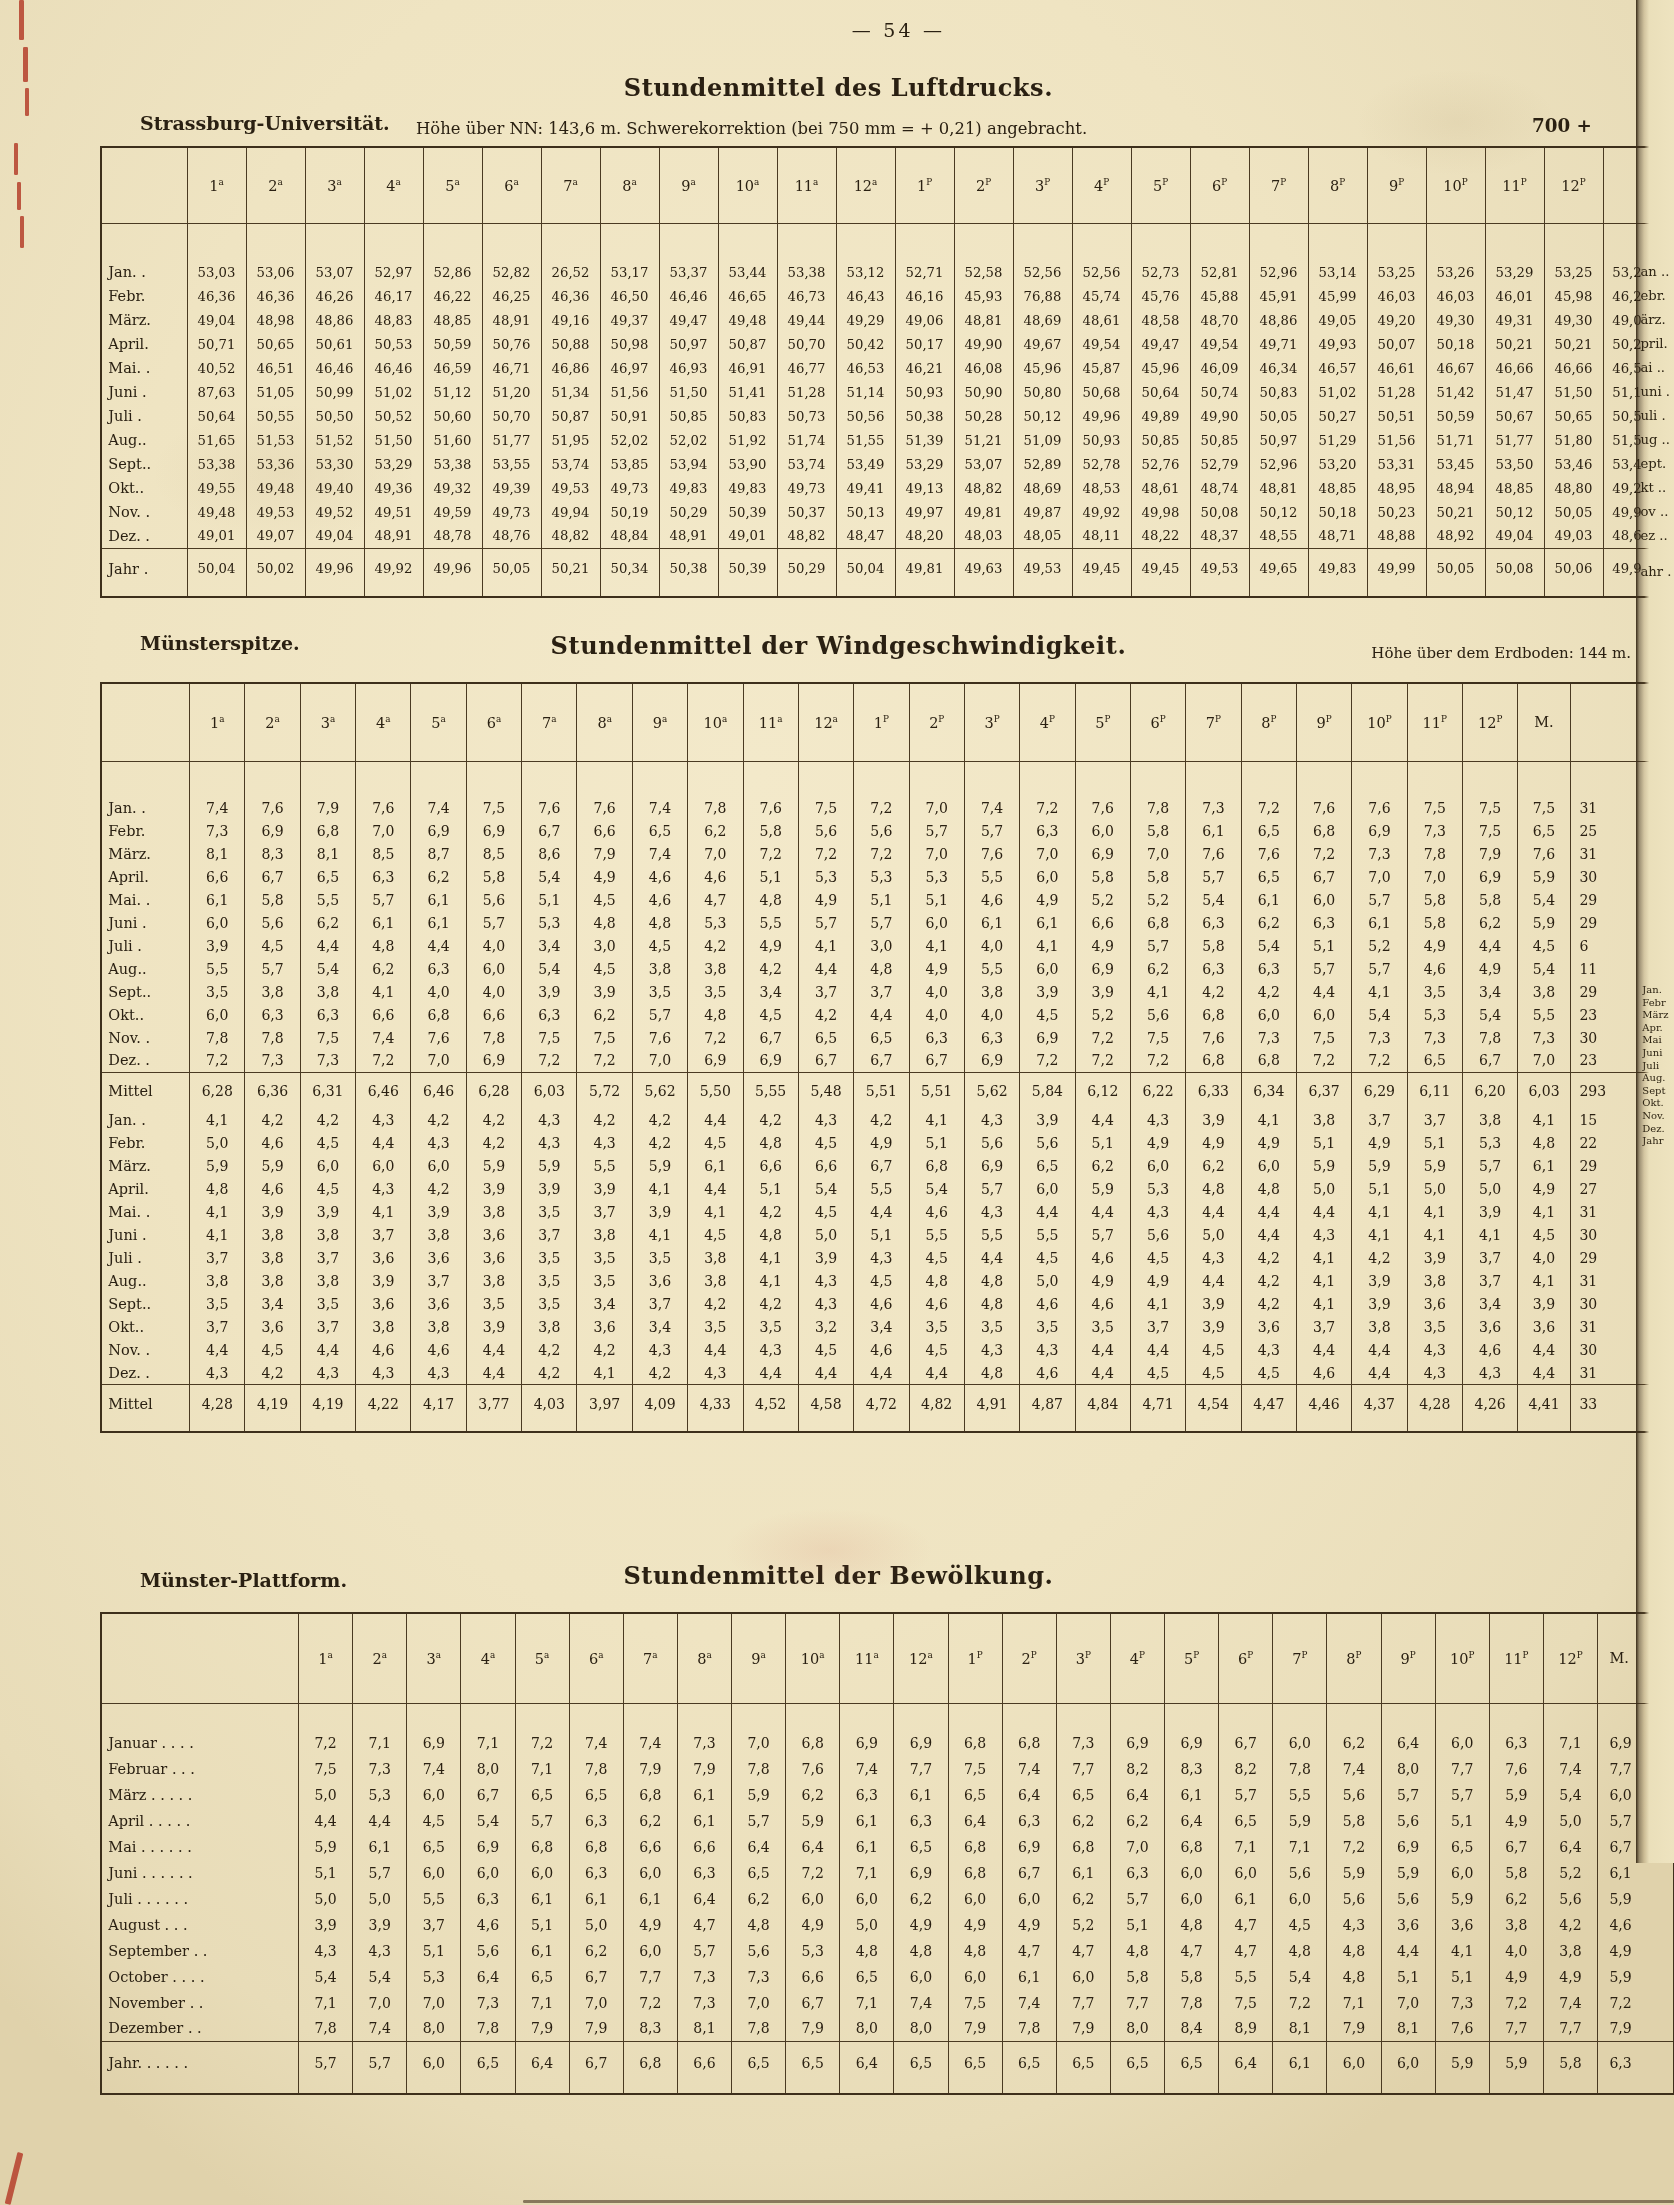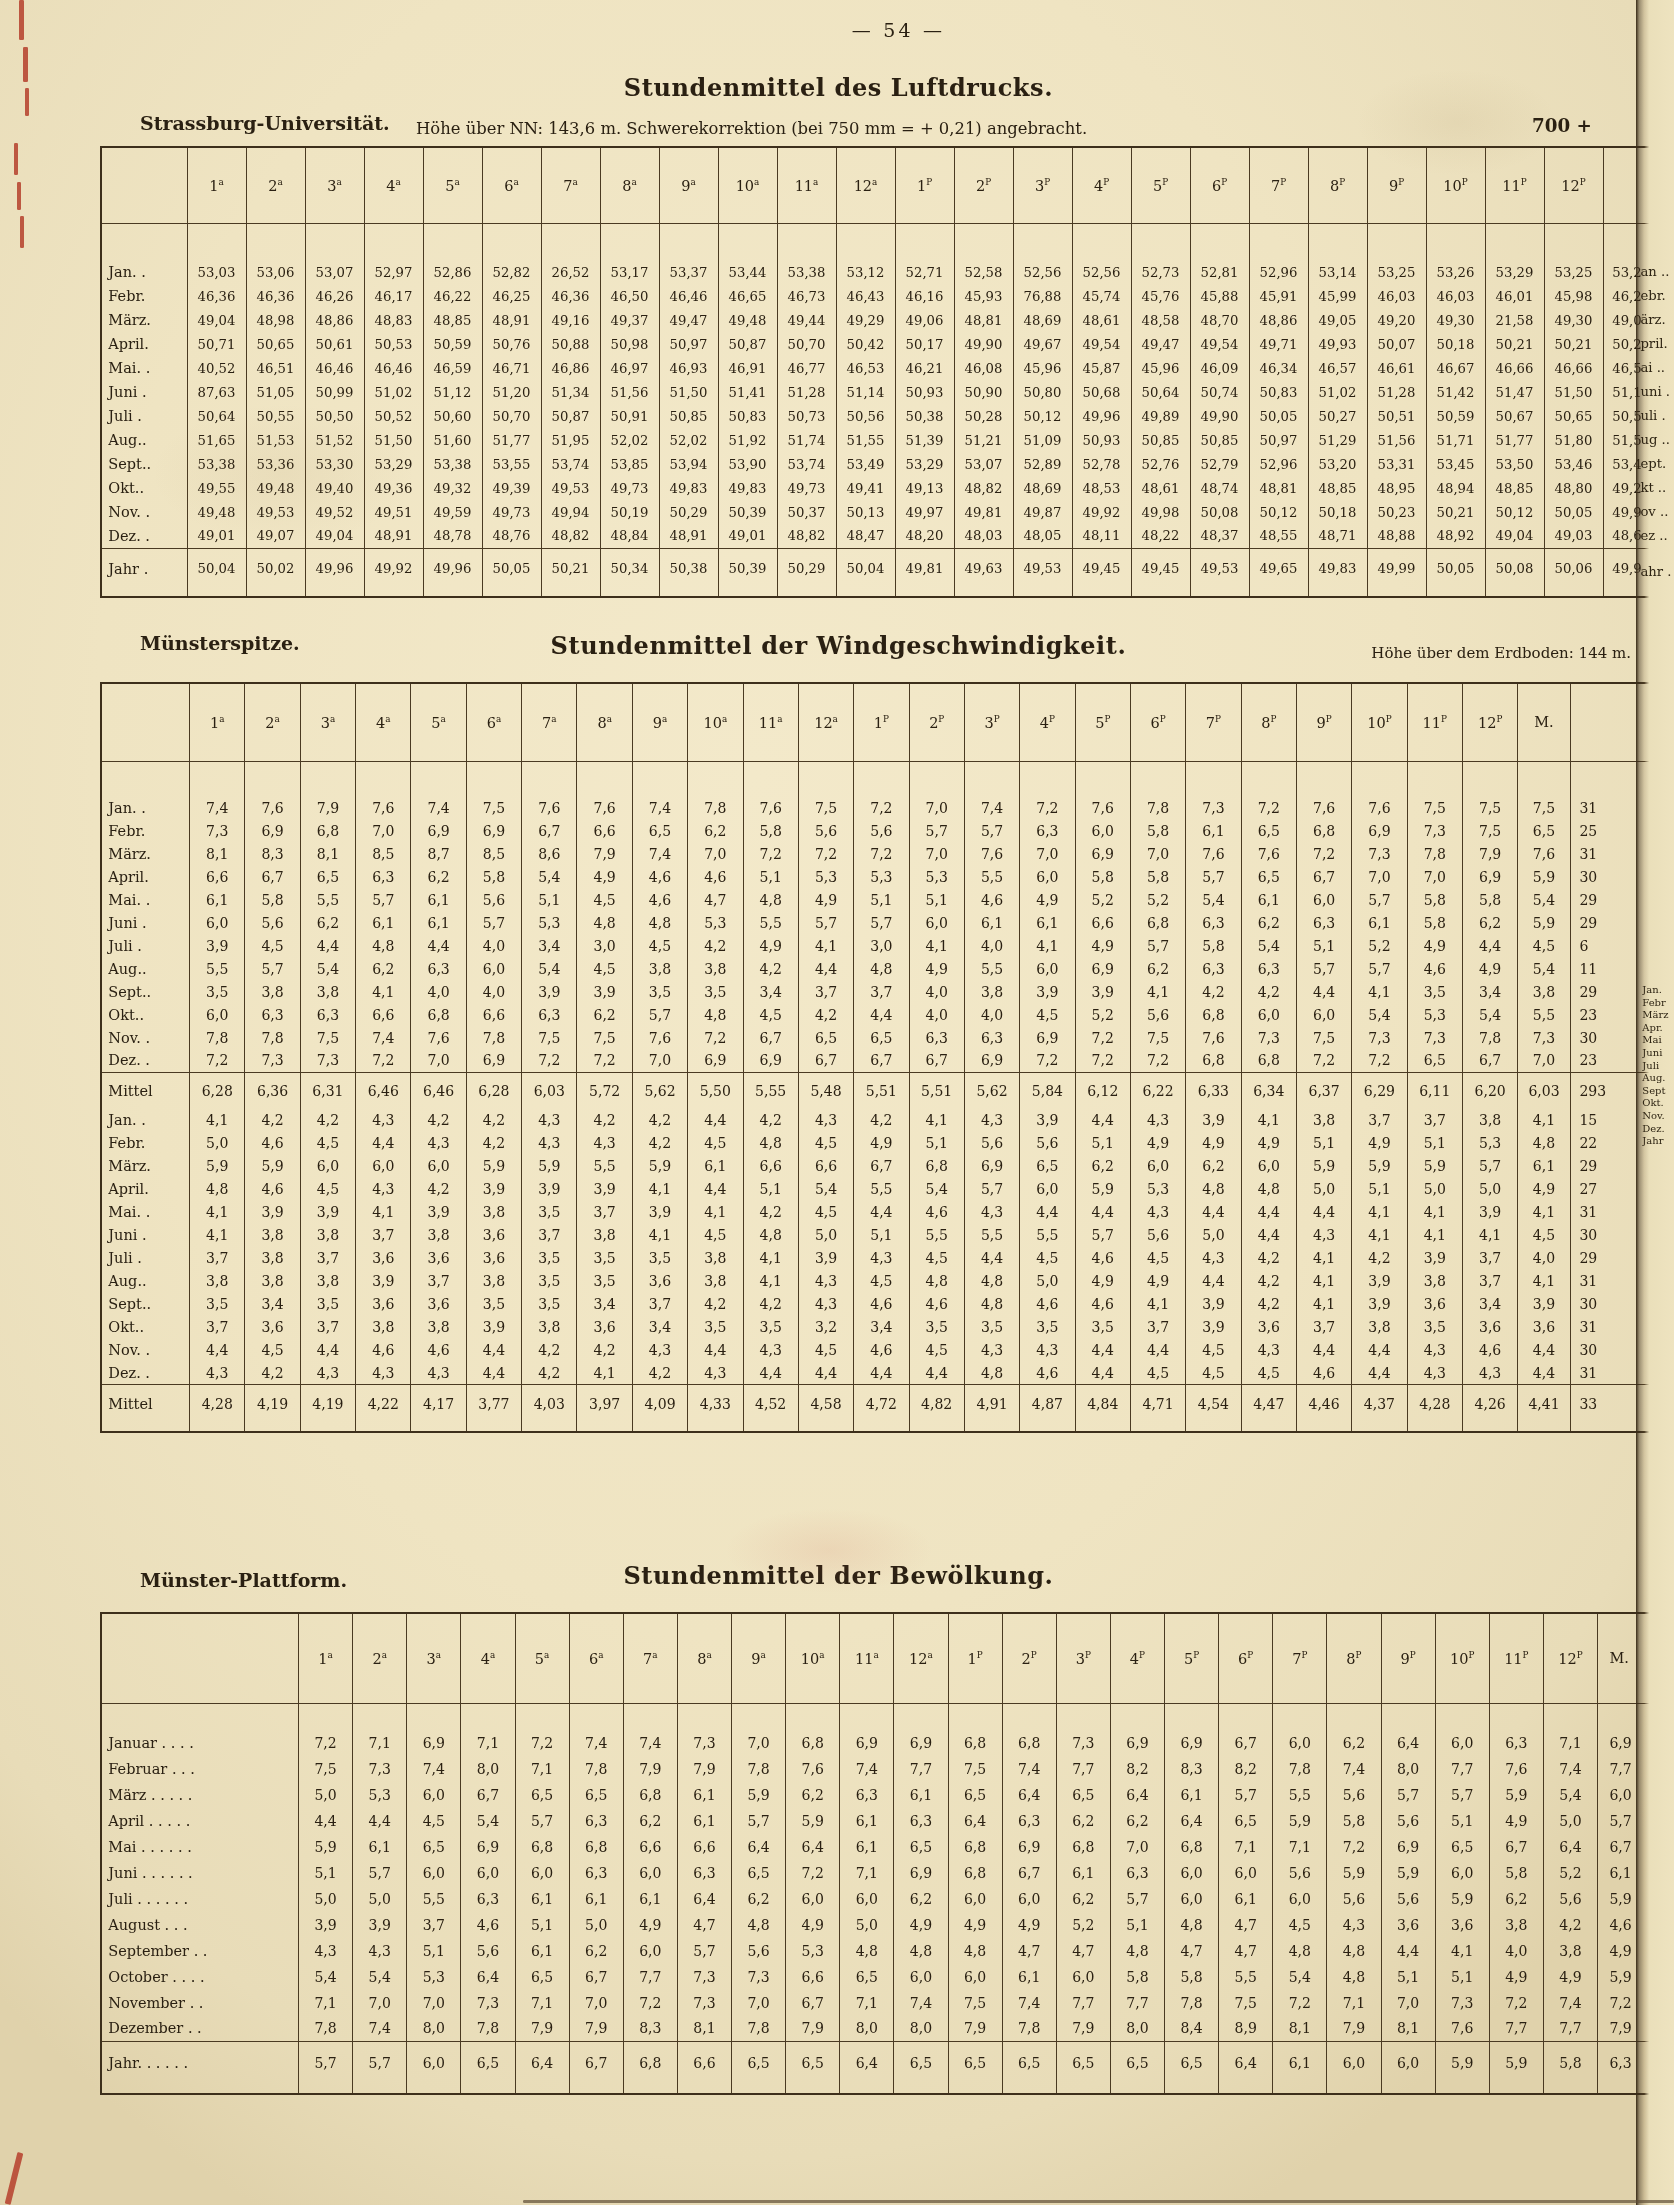--- a/index.html
+++ b/index.html
@@ -65,21 +65,21 @@
   .redmark{position:absolute;background:var(--red);opacity:.85;border-radius:1.3px;z-index:8;}
   .rm1{left:19px;top:0;width:5px;height:40px;}
   .rm2{left:23px;top:47px;width:5px;height:35px;}
   .rm3{left:25px;top:88px;width:4.4px;height:28px;}
   .rm4{left:14px;top:143px;width:4.4px;height:32px;}
   .rm5{left:17px;top:182px;width:4.4px;height:28px;}
   .rm6{left:19.5px;top:216px;width:4.4px;height:32px;}
   .rm7{left:11.4px;top:2152px;width:6.3px;height:53px;transform:rotate(14deg);}
 
   .gutter{
-    position:absolute;left:1636px;top:0;width:38px;height:2205px;z-index:6;
+    position:absolute;left:1636px;top:0;width:38px;height:1863px;z-index:6;
     background:linear-gradient(90deg,#3a2c18 0px,rgba(58,44,24,.45) 3.2px,rgba(120,98,58,.20) 8.2px,#eadfba 13.2px,#eee3c0 38px);
   }
   .frags{position:absolute;white-space:nowrap;color:#2e2413;overflow:hidden;}
   .fragA{left:4.4px;top:260px;font-size:13.2px;line-height:24px;}
   .fragA div:last-child{margin-top:12px;}
   .fragB{left:6.3px;top:984px;font-size:10px;line-height:12.6px;}
   .bottom-edge{position:absolute;left:523px;right:0;bottom:1.9px;height:3.2px;background:#5f4f36;opacity:.7;border-radius:1.3px;z-index:7;}
   .stain{position:absolute;pointer-events:none;z-index:2;}
   .stain1{left:725px;top:1508px;width:208px;height:85px;background:radial-gradient(closest-side,rgba(198,92,74,.11),transparent);}
   .stain2{left:151px;top:404px;width:265px;height:139px;background:radial-gradient(closest-side,rgba(140,110,60,.07),transparent);}
@@ -269,21 +269,21 @@
           <td>49,06</td>
           <td>48,81</td>
           <td>48,69</td>
           <td>48,61</td>
           <td>48,58</td>
           <td>48,70</td>
           <td>48,86</td>
           <td>49,05</td>
           <td>49,20</td>
           <td>49,30</td>
-          <td>21,58</td>
+          <td>49,31</td>
           <td>49,30</td>
           <td class="cut">49,0</td>
         </tr>
         <tr>
           <th class="lbl">April.</th>
           <td>50,71</td>
           <td>50,65</td>
           <td>50,61</td>
           <td>50,53</td>
           <td>50,59</td>

